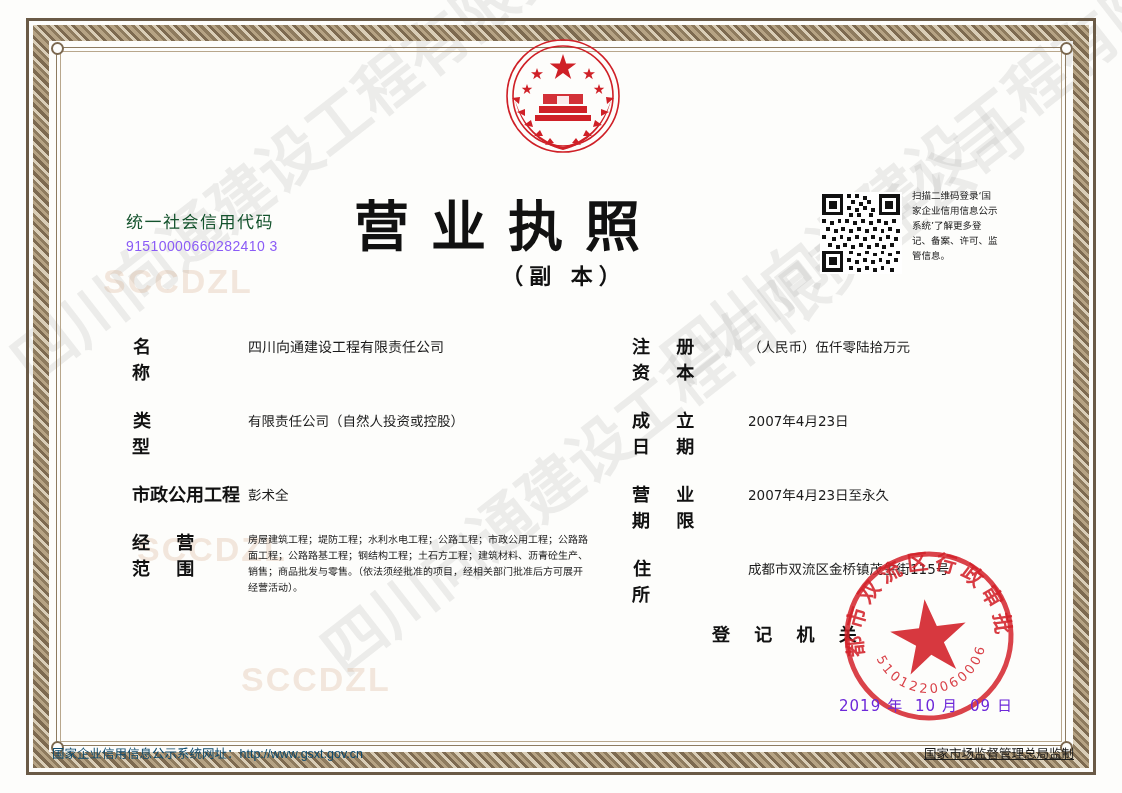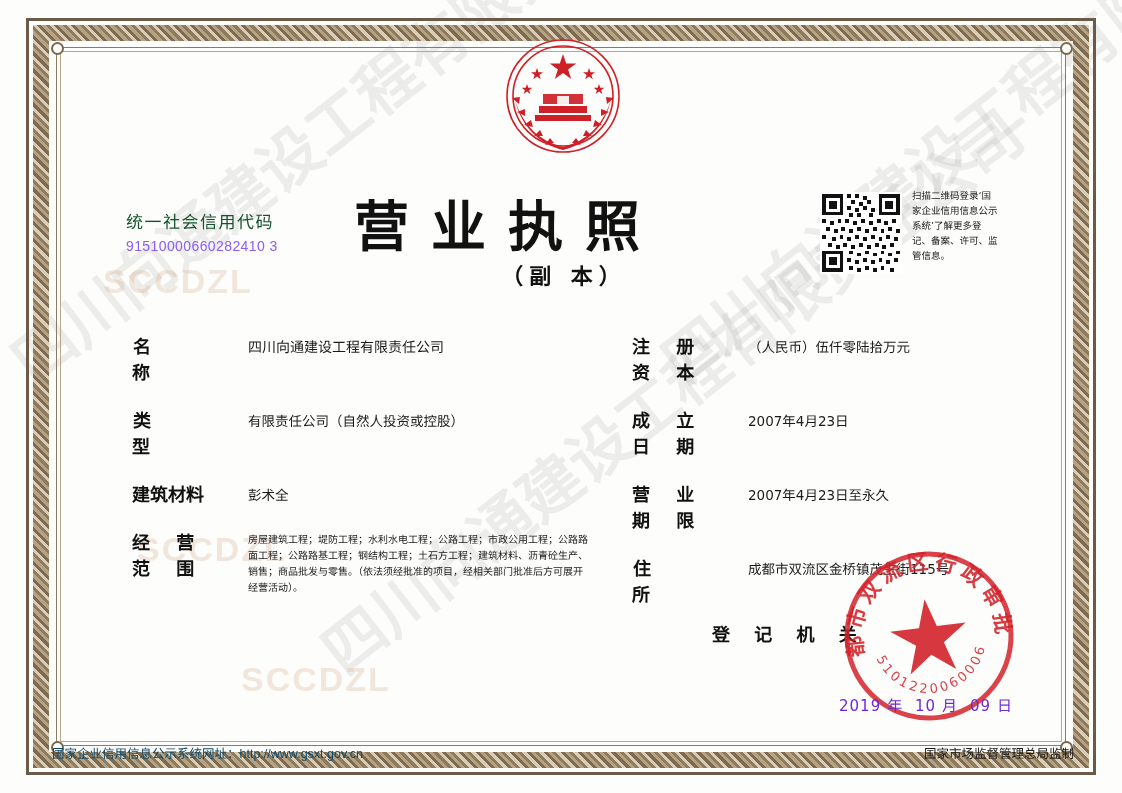--- a/index.html
+++ b/index.html
@@ -246,20 +246,21 @@
     font-size: 11.5px;
     line-height: 17px;
     color: #1a1a1a;
   }
   .footer-right {
     position: absolute;
     right: 48px; top: 743px;
     font-family: "DejaVu Sans", sans-serif;
     font-size: 12.5px;
     color: #1a1a1a;
+    text-decoration: underline;
   }
 </style>
 </head>
 <body>
 
 <div id="license">
 
   <div class="watermark-layer">
     <div class="wm wm1">四川向通建设工程有限责任公司</div>
     <div class="wm wm2">四川向通建设工程有限责任公司</div>
@@ -409,21 +410,21 @@
         <span class="lbl sp4">名　　称</span>
         <span class="val big">四川向通建设工程有限责任公司</span>
       </div>
 
       <div class="row">
         <span class="lbl sp4">类　　型</span>
         <span class="val">有限责任公司（自然人投资或控股）</span>
       </div>
 
       <div class="row">
-        <span class="lbl">建筑材料</span>
+        <span class="lbl">市政公用工程</span>
         <span class="val">彭术全</span>
       </div>
 
       <div class="row">
         <span class="lbl sp3">经 营 范 围</span>
         <span class="val scope">房屋建筑工程；堤防工程；水利水电工程；公路工程；市政公用工程；公路路面工程；公路路基工程；钢结构工程；土石方工程；建筑材料、沥青砼生产、销售；商品批发与零售。（依法须经批准的项目，经相关部门批准后方可展开经营活动）。</span>
       </div>
 
     </div>
 

